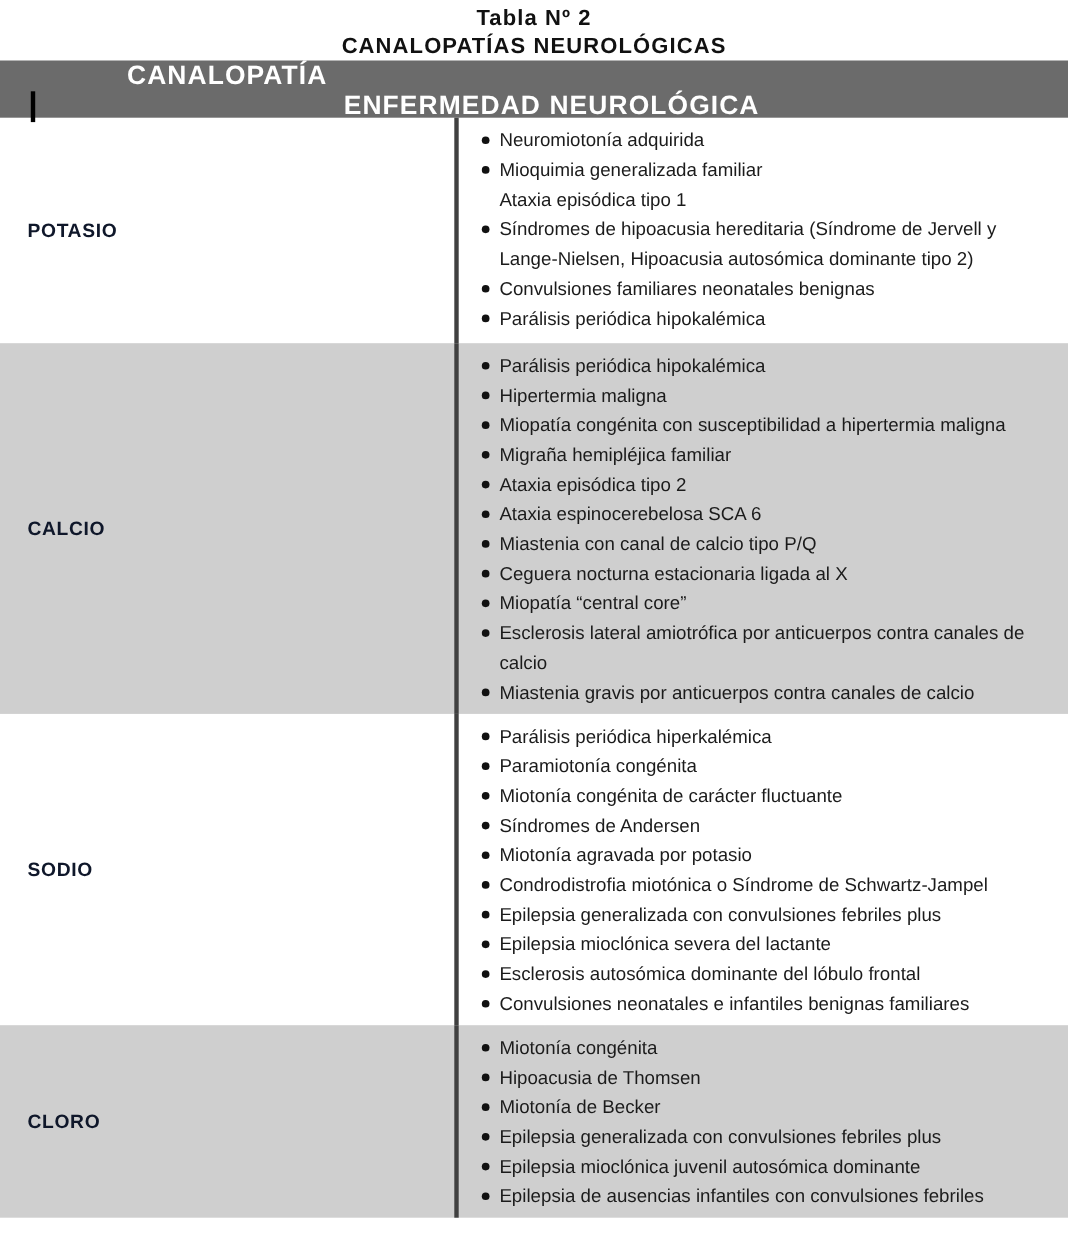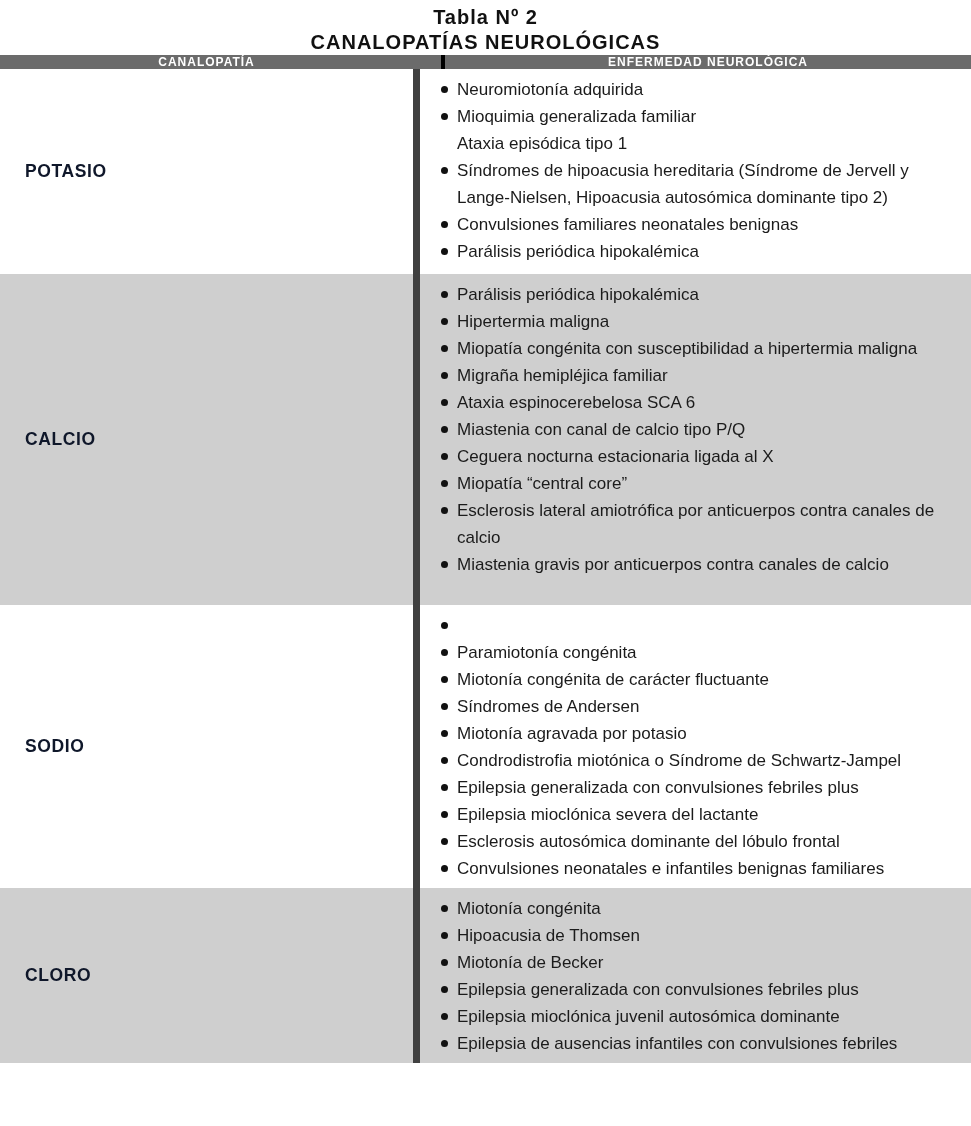--- a/index.html
+++ b/index.html
@@ -32,22 +32,23 @@
     letter-spacing: 1px;
     color: #111111;
   }
   
   .thead {
     display: flex;
     height: 52px;
     background: #6b6b6b;
     color: #ffffff;
     font-weight: bold;
-    font-size: 12px;
+    font-size: 24px;
     letter-spacing: 1px;
+    flex-direction: column;
   }
   .th-left {
     width: 413px;
     box-sizing: border-box;
     display: flex;
     align-items: center;
     justify-content: center;
   }
   .th-right {
     flex: 1;
@@ -73,21 +74,21 @@
     display: flex;
     align-items: center;
     font-weight: bold;
     font-size: 17.5px;
     letter-spacing: 0.6px;
     color: #0f172a;
   }
   .cell-right {
     flex: 1;
     box-sizing: border-box;
-    border-left: 7px solid #404040;
+    border-left: 4px solid #404040;
     padding: 7px 4px 6px 0;
   }
   .item {
     display: flex;
     align-items: flex-start;
   }
   .bullet-box {
     flex: 0 0 16px;
     margin-left: 21px;
     height: 27px;
@@ -199,20 +200,26 @@
     <span class="item-text">Miopatía congénita con susceptibilidad a hipertermia maligna</span>
   </div>
 
   <div class="item">
     <span class="bullet-box">
               <span class="dot"></span>
             </span>
     <span class="item-text">Migraña hemipléjica familiar</span>
   </div>
 
+  <div class="item">
+    <span class="bullet-box">
+              <span class="dot"></span>
+            </span>
+    <span class="item-text">Ataxia episódica tipo 2</span>
+  </div>
 
   <div class="item">
     <span class="bullet-box">
               <span class="dot"></span>
             </span>
     <span class="item-text">Ataxia espinocerebelosa SCA 6</span>
   </div>
 
   <div class="item">
     <span class="bullet-box">
@@ -251,20 +258,21 @@
 </div>
   </div>
 
   <div class="row">
     <div class="cell-left">SODIO</div>
     <div class="cell-right">
   <div class="item">
     <span class="bullet-box">
               <span class="dot"></span>
             </span>
+    <span class="item-text">Parálisis periódica hiperkalémica</span>
   </div>
 
   <div class="item">
     <span class="bullet-box">
               <span class="dot"></span>
             </span>
     <span class="item-text">Paramiotonía congénita</span>
   </div>
 
   <div class="item">

